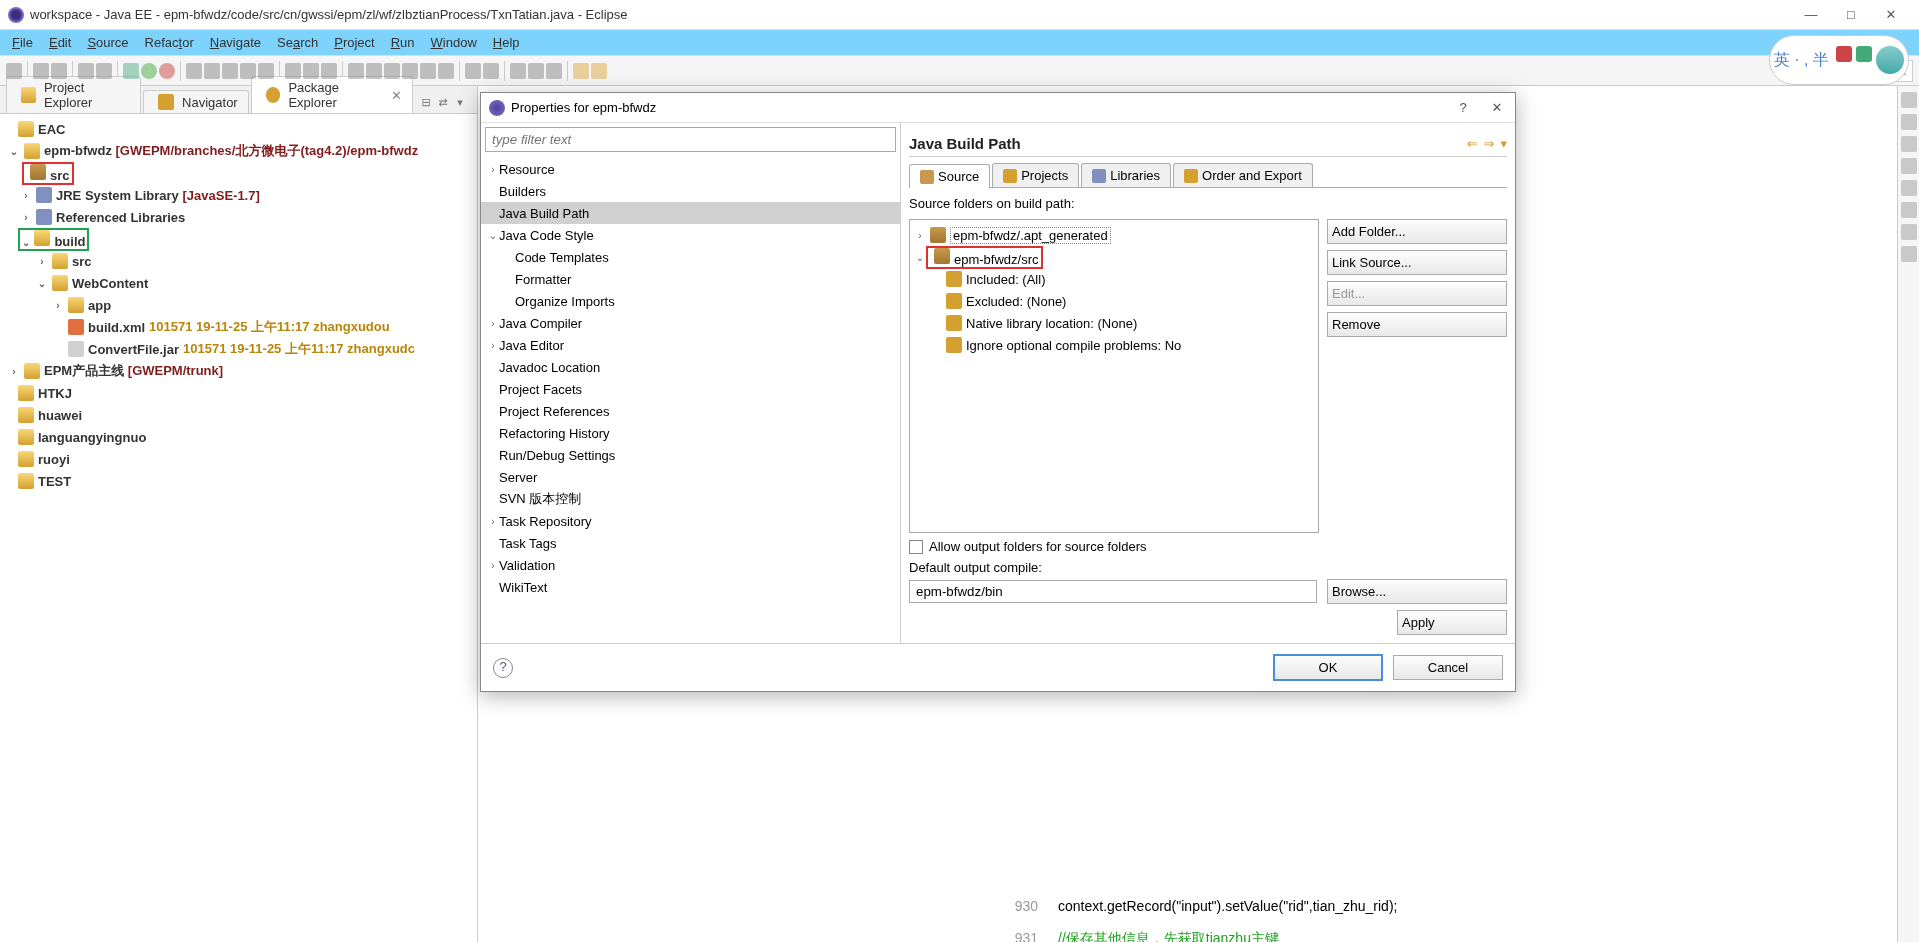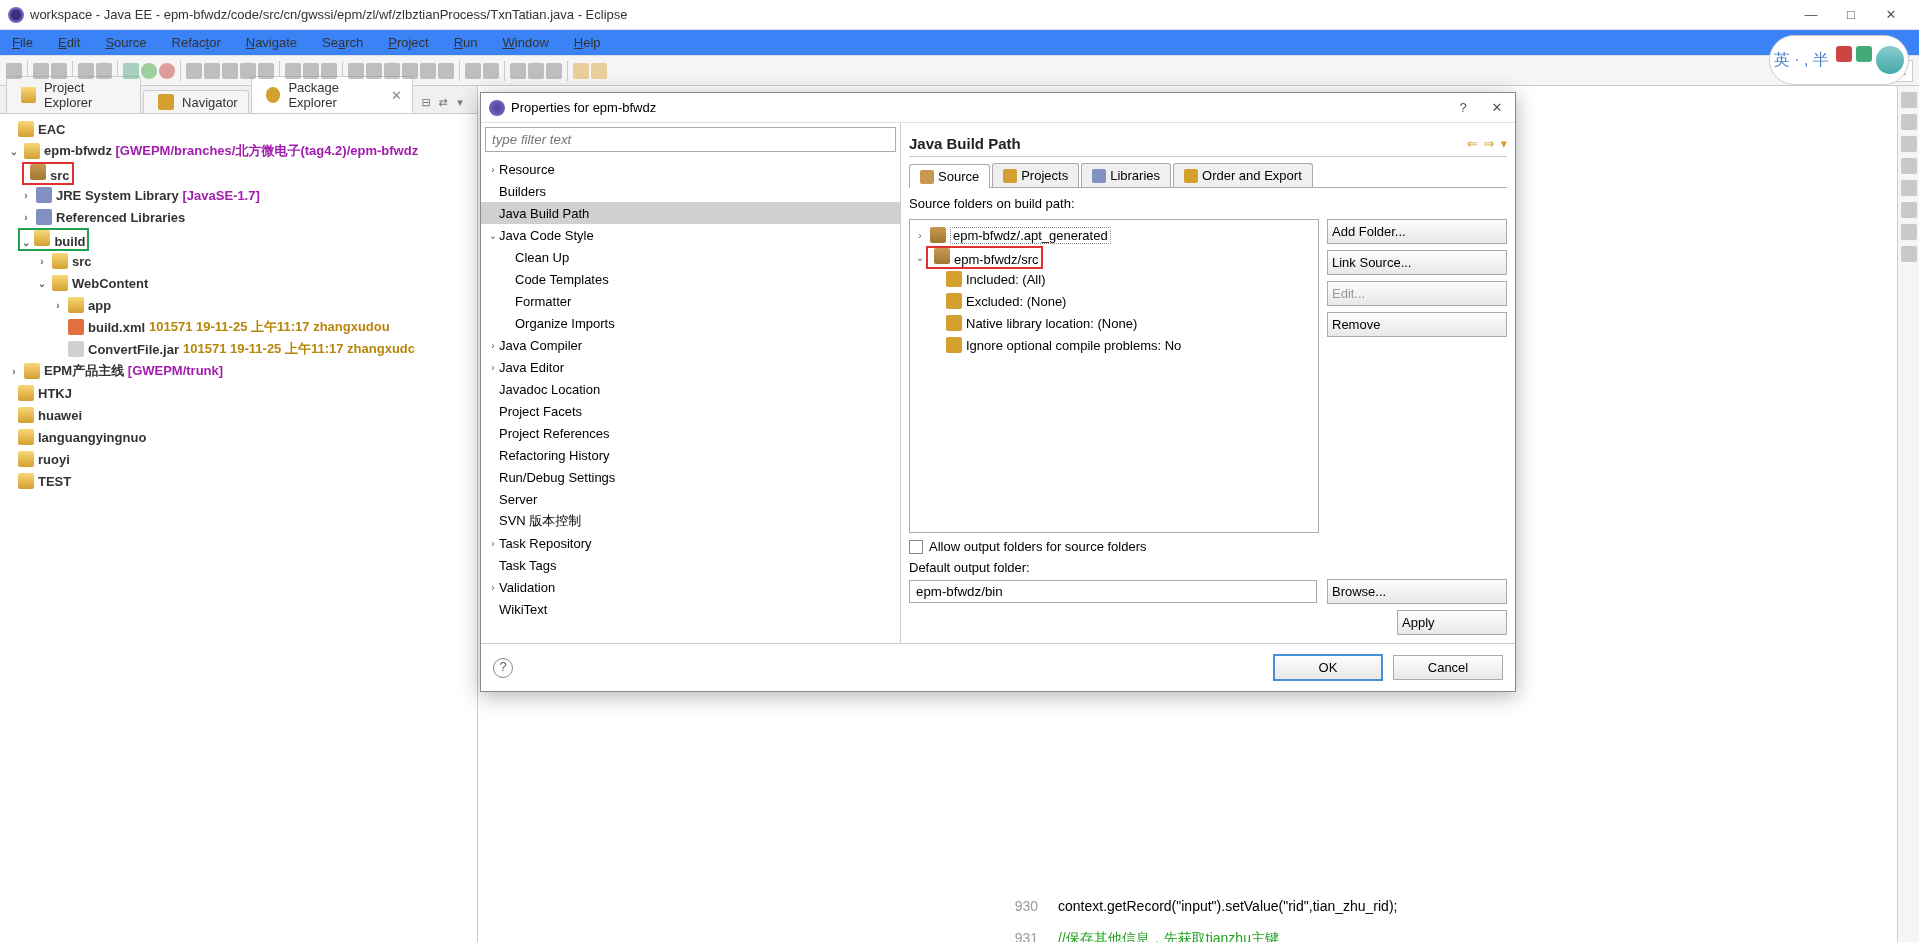--- a/index.html
+++ b/index.html
@@ -2,21 +2,21 @@
 <html><head>
 <meta charset="utf-8">
 <style>
 * { box-sizing: border-box; margin: 0; padding: 0; font-family: "Segoe UI", Arial, sans-serif; }
 body { background: #f0f0f0; width: 1919px; height: 942px; overflow: hidden; position: relative; font-size: 13px; }
 .titlebar { height: 30px; background: #fff; display: flex; align-items: center; padding: 0 8px; border-bottom: 1px solid #e0e0e0; }
 .titlebar-icon { width: 16px; height: 16px; margin-right: 6px; background: radial-gradient(circle, #3e2d7c 40%, #7b68c4 60%); border-radius: 50%; }
 .titlebar-text { color: #333; flex: 1; }
 .win-controls { display: flex; gap: 20px; padding-right: 10px; }
 .win-btn { width: 20px; text-align: center; color: #555; cursor: pointer; }
-.menubar { height: 26px; background: #3b82f6; display: flex; align-items: center; padding: 0 6px; gap: 13px; border-bottom: 1px solid #e0e0e0; }
+.menubar { height: 26px; background: #7dd3fc; display: flex; align-items: center; padding: 0 6px; gap: 4px; border-bottom: 1px solid #e0e0e0; }
 .menu-item { padding: 2px 6px; color: #333; cursor: pointer; }
 .menu-item u { text-decoration: underline; }
 .toolbar { height: 30px; background: #f5f5f5; border-bottom: 1px solid #ccc; display: flex; align-items: center; padding: 0 6px; gap: 2px; }
 .tb-icon { width: 16px; height: 16px; display: inline-block; background: #888; opacity: 0.5; border-radius: 2px; }
 .tb-sep { width: 1px; height: 20px; background: #ccc; margin: 0 3px; }
 .quick-access { margin-left: auto; border: 1px solid #ccc; padding: 2px 6px; width: 60px; height: 22px; color: #999; background: #fff; }
 .float-badge { position: absolute; right: 10px; top: 35px; width: 140px; height: 50px; background: #fff; border: 1px solid #ccc; border-radius: 25px; display: flex; align-items: center; justify-content: space-around; z-index: 50; }
 .badge-cn { color: #4a7ec9; font-size: 16px; }
 .badge-icons { display: flex; gap: 4px; }
 .badge-ic { width: 16px; height: 16px; border-radius: 3px; }
@@ -34,21 +34,21 @@
 .expander { width: 12px; text-align: center; color: #666; font-size: 10px; }
 .ticn { width: 16px; height: 16px; margin: 0 4px; display: inline-block; border-radius: 2px; }
 .ic-prj { background: linear-gradient(#f8d878, #d4a030); }
 .ic-fold { background: linear-gradient(#f8d878, #d4a030); }
 .ic-pkg { background: #d4a030; border-radius: 50%; }
 .ic-src { background: linear-gradient(#c89850, #a07830); }
 .ic-lib { background: #8090c0; }
 .ic-jar { background: #d0d0d0; }
 .ic-xml { background: #e07040; }
 .tree-label { color: #333; }
-.decorator { color: #a21caf; }
+.decorator { color: #7f1d1d; }
 .svn-info { color: #b8860b; margin-left: 4px; }
 .box-red { border: 2px solid #e03030; padding: 0 2px; }
 .box-green { border: 2px solid #20a050; padding: 0 2px; }
 .right-area { flex: 1; position: relative; background: #fff; }
 .right-toolbar { position: absolute; right: 0; top: 0; width: 22px; height: 100%; background: #f5f5f5; border-left: 1px solid #ccc; display: flex; flex-direction: column; gap: 6px; padding-top: 6px; align-items: center; }
 .rt-ic { width: 16px; height: 16px; background: #888; opacity: 0.4; border-radius: 2px; cursor: pointer; }
 .dialog { position: absolute; left: 480px; top: 92px; width: 1036px; height: 600px; background: #fff; border: 1px solid #888; box-shadow: 0 4px 20px rgba(0,0,0,.3); display: flex; flex-direction: column; z-index: 100; }
 .dlg-title { height: 30px; background: #fff; display: flex; align-items: center; padding: 1px 8px; border-bottom: 1px solid #e0e0e0; }
 .dlg-title-icon { width: 16px; height: 16px; margin-right: 6px; background: radial-gradient(circle, #5040a0, #8070c0); border-radius: 50%; }
 .dlg-wincontrols { margin-left: auto; display: flex; gap: 14px; }
@@ -323,24 +323,20 @@
         <div class="cat-row selected">
             <span class="indent" style="width:12px"></span>
             <span>Java Build Path</span>
           </div>
         <div class="cat-row">
             <span class="expander">⌄</span>
             <span>Java Code Style</span>
           </div>
         <div class="cat-row">
             <span class="indent" style="width:28px"></span>
-            <span>Clean Up</span>
-          </div>
-        <div class="cat-row">
-            <span class="indent" style="width:28px"></span>
             <span>Code Templates</span>
           </div>
         <div class="cat-row">
             <span class="indent" style="width:28px"></span>
             <span>Formatter</span>
           </div>
         <div class="cat-row">
             <span class="indent" style="width:28px"></span>
             <span>Organize Imports</span>
           </div>
@@ -462,21 +458,21 @@
           <div class="btn">Add Folder...</div>
           <div class="btn">Link Source...</div>
           <div class="btn disabled">Edit...</div>
           <div class="btn">Remove</div>
         </div>
       </div>
       <div class="checkbox-row">
         <span class="cb"></span>
         <span>Allow output folders for source folders</span>
       </div>
-      <div style="margin-bottom:4px">Default output folder:</div>
+      <div style="margin-bottom:4px">Default output compile:</div>
       <div class="out-row">
         <input class="out-input" value="epm-bfwdz/bin" style="">
         <div class="btn" style="width:180px">Browse...</div>
       </div>
       <div class="apply-row">
         <div class="btn" style="width:110px">Apply</div>
       </div>
     </div>
   </div>
   <div class="dlg-footer">

